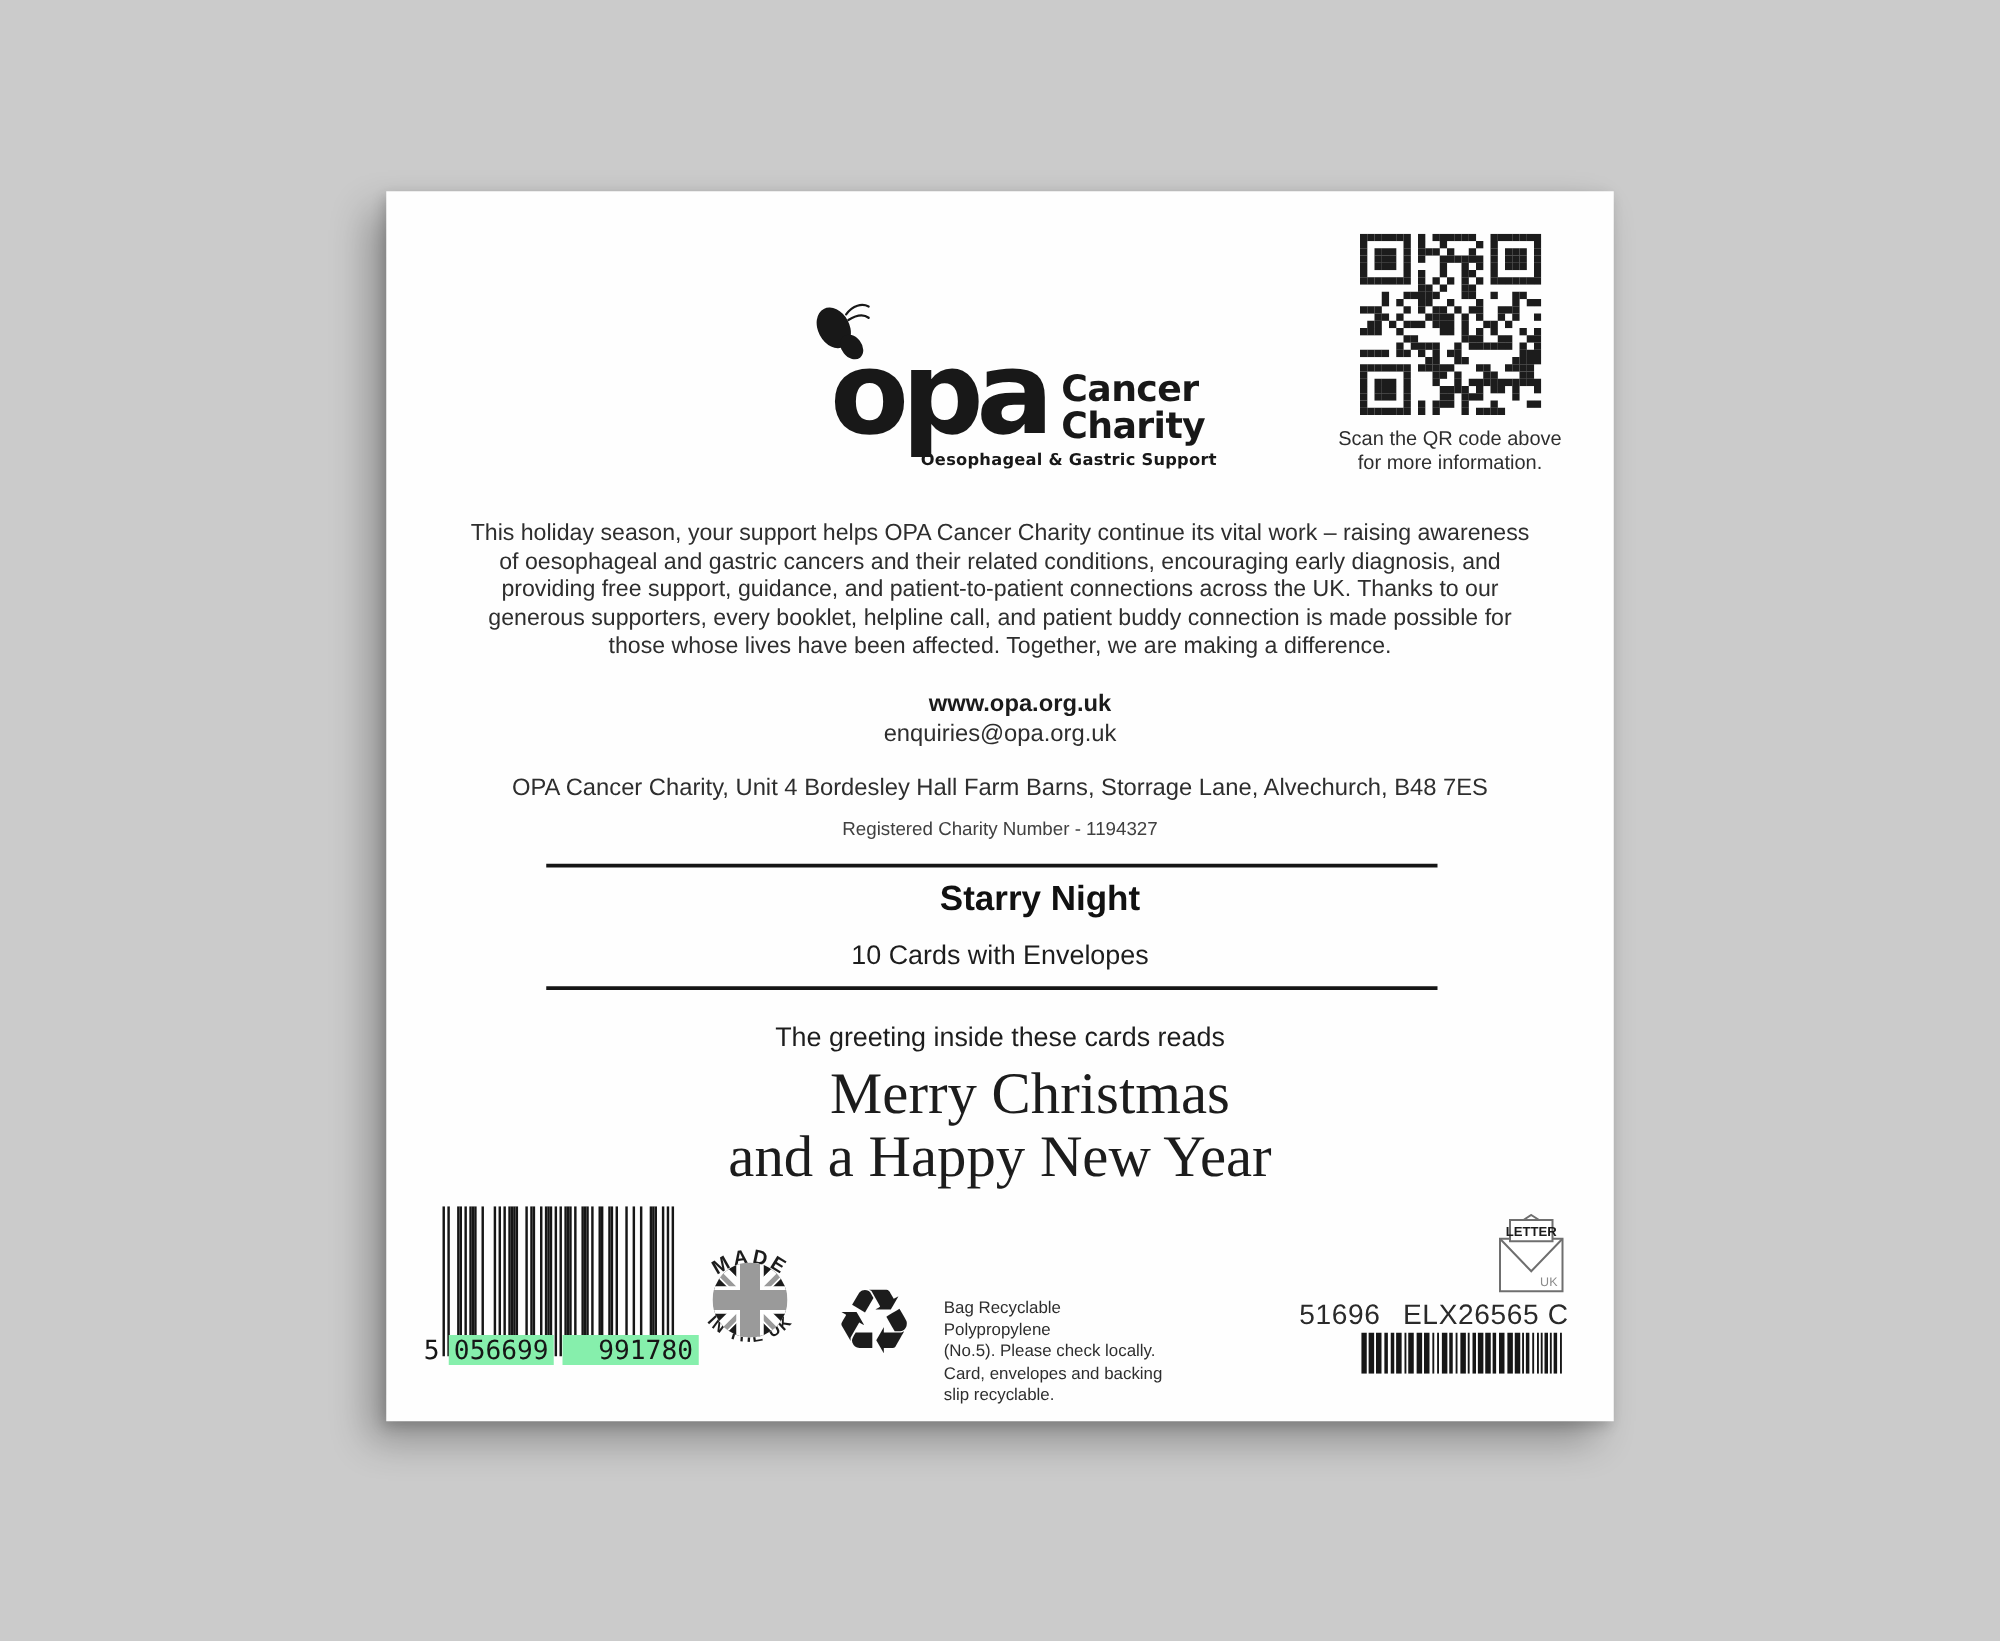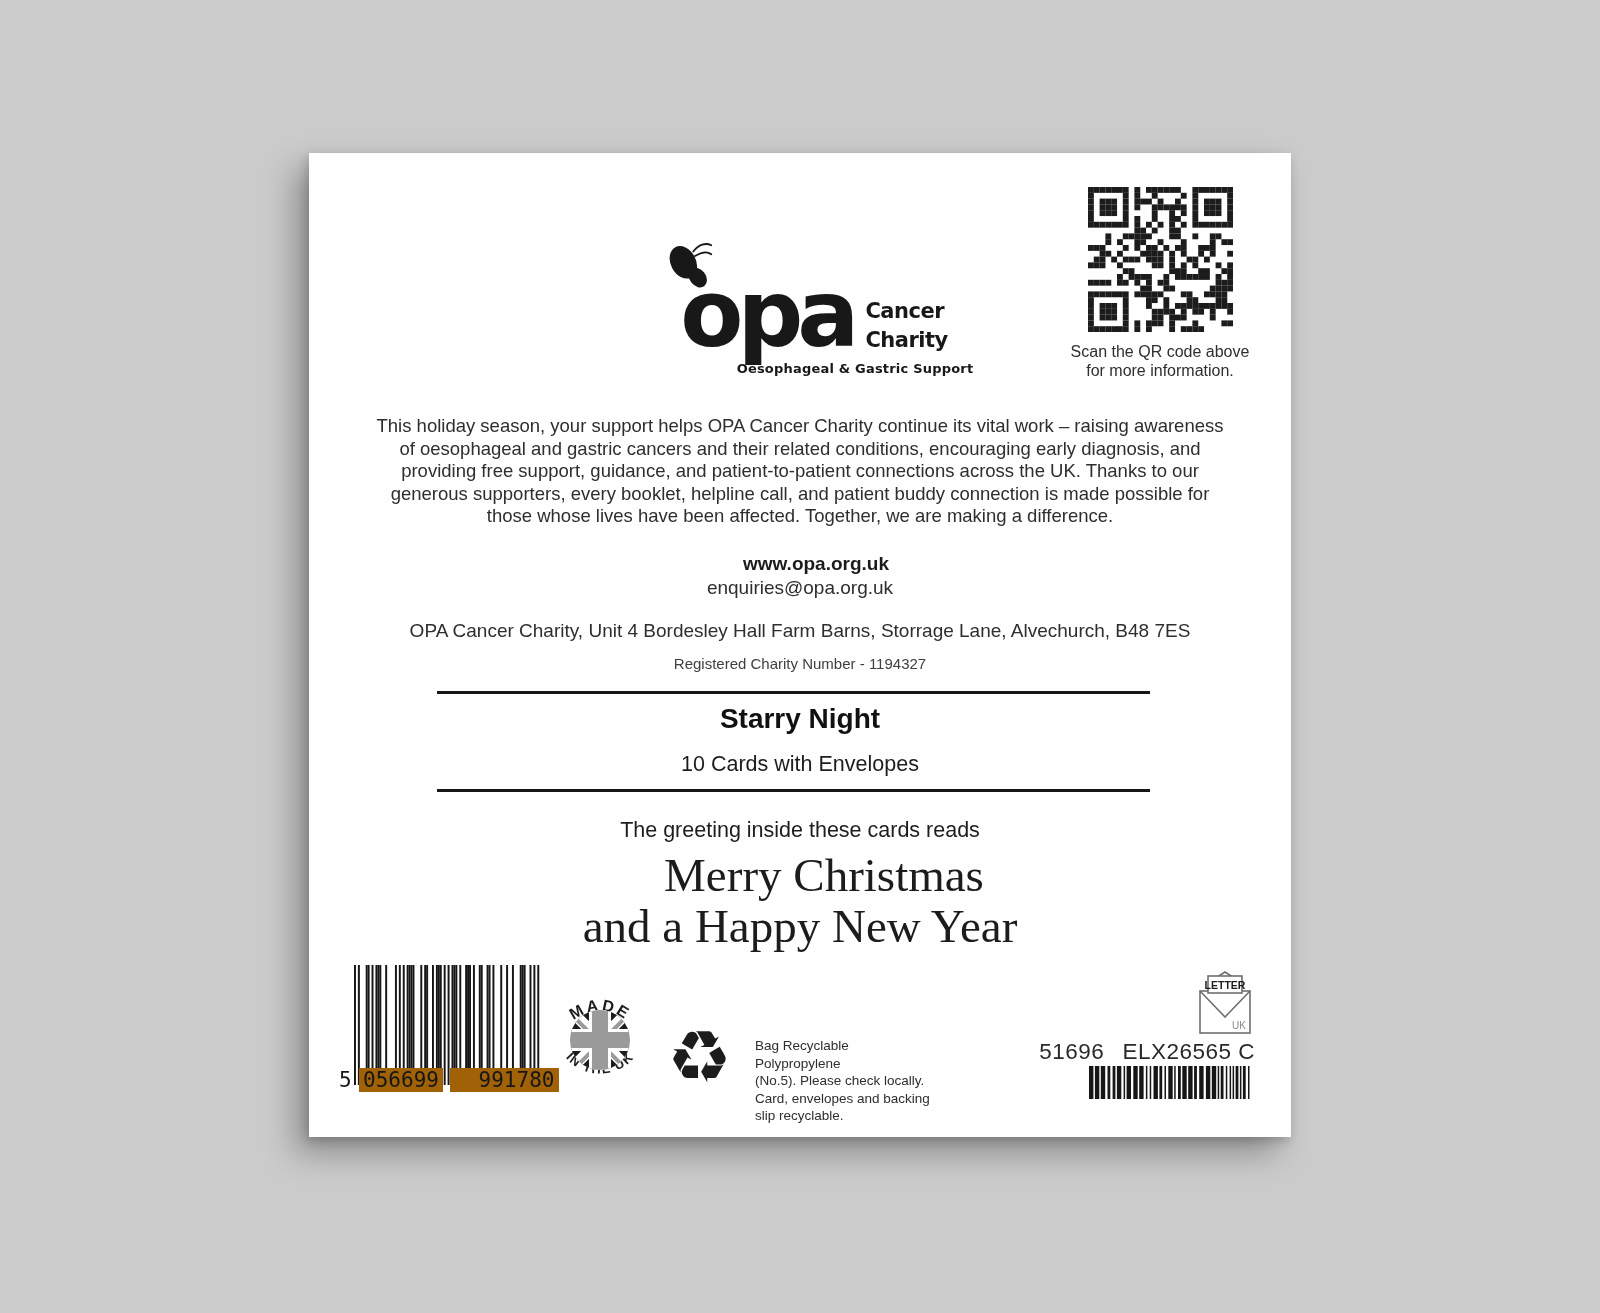--- a/index.html
+++ b/index.html
@@ -12,42 +12,42 @@
 
   
   .qr{left:779px;top:34px;width:145px;height:145px;fill:#1c1c1c;}
   .qr-cap{left:721px;top:189px;width:260px;text-align:center;font-size:16px;line-height:19px;color:#2e2e2e;}
 
   
   .logo-row{left:50%;top:118px;transform:translateX(-50%);margin-left:14px;display:flex;align-items:flex-end;}
   .opa-wrap{position:relative;}
   .butterfly{position:absolute;left:-14px;top:-38px;width:54px;height:56px;}
   .opa{font-family:"DejaVu Sans",sans-serif;font-weight:800;font-size:92px;line-height:80px;letter-spacing:-6px;color:#181818;}
-  .logo-stack{margin-left:12px;margin-top:26px;font-family:"DejaVu Sans",sans-serif;font-weight:bold;font-size:21px;line-height:29px;color:#181818;letter-spacing:-0.5px;}
+  .logo-stack{margin-left:12px;margin-top:26px;font-family:"DejaVu Sans",sans-serif;font-weight:bold;font-size:29px;line-height:29px;color:#181818;letter-spacing:-0.5px;}
   .logo-sub{left:50%;top:208px;transform:translateX(-50%);margin-left:55px;font-family:"DejaVu Sans",sans-serif;
             font-weight:bold;font-size:13px;letter-spacing:0.2px;color:#181818;white-space:nowrap;}
 
   .para{top:262px;left:26px;width:930px;text-align:center;font-size:18.5px;line-height:22.5px;color:#2e2e2e;white-space:pre-line;}
   .site{top:400px;font-weight:bold;font-size:19px;color:#1b1b1b;padding-left:16px;}
   .mail{top:424px;font-size:19px;color:#2e2e2e;}
   .addr{top:467px;font-size:19px;color:#2e2e2e;}
   .chno{top:502px;font-size:15px;color:#404040;}
 
   .rule{left:128px;width:713px;height:3px;background:#161616;}
-  .ptitle{top:550px;font-weight:bold;font-size:28px;color:#111;}
+  .ptitle{top:550px;font-weight:bold;font-size:28px;color:#111;padding-left:32px;}
   .psub{top:599px;font-size:21.5px;color:#1d1d1d;}
   .gintro{top:665px;font-size:21.5px;color:#1d1d1d;}
   .serif{font-family:"Liberation Serif",serif;font-size:47px;line-height:50px;color:#1c1c1c;}
   .g1{top:697px;padding-left:24px;}
   .g2{top:748px;}
 
   
   .ean-wrap{left:33px;top:812px;width:205px;height:132px;}
   .ean-wrap svg{position:absolute;left:0;top:0;width:205px;height:122px;fill:#161616;}
-  .ean-digit{position:absolute;top:103px;font-family:"DejaVu Sans Mono",monospace;font-size:21px;color:#161616;text-align:center;background:#a16207;}
+  .ean-digit{position:absolute;top:103px;font-family:"DejaVu Sans Mono",monospace;font-size:21px;color:#161616;text-align:center;background:#86efac;}
   .ean-lead{left:-3px;width:14px;text-align:left;background:transparent;}
   .ean-g1{left:17px;width:84px;}
   .ean-g2{left:108px;width:85px;padding-left:24px;}
 
   .badge{left:241px;top:835px;width:100px;height:106px;}
   .recycle{left:358px;top:868px;font-size:72px;line-height:72px;color:#1c1c1c;font-family:"DejaVu Sans",sans-serif;}
   .recnote{left:446px;top:884px;width:182px;font-size:13.5px;line-height:17.5px;color:#2e2e2e;white-space:pre-line;}
 
   .post{left:884px;top:818px;width:64px;height:70px;}
   .pcode{left:690px;top:886px;width:256px;text-align:right;font-size:22.5px;color:#2a2a2a;letter-spacing:0.5px;}

